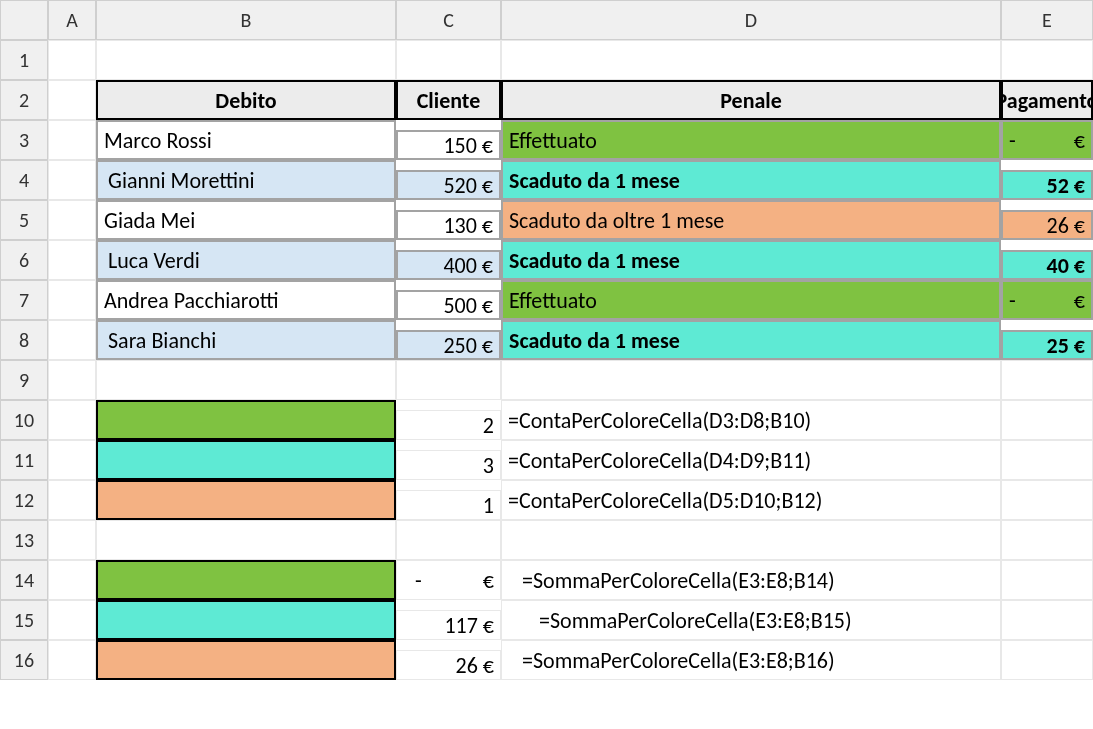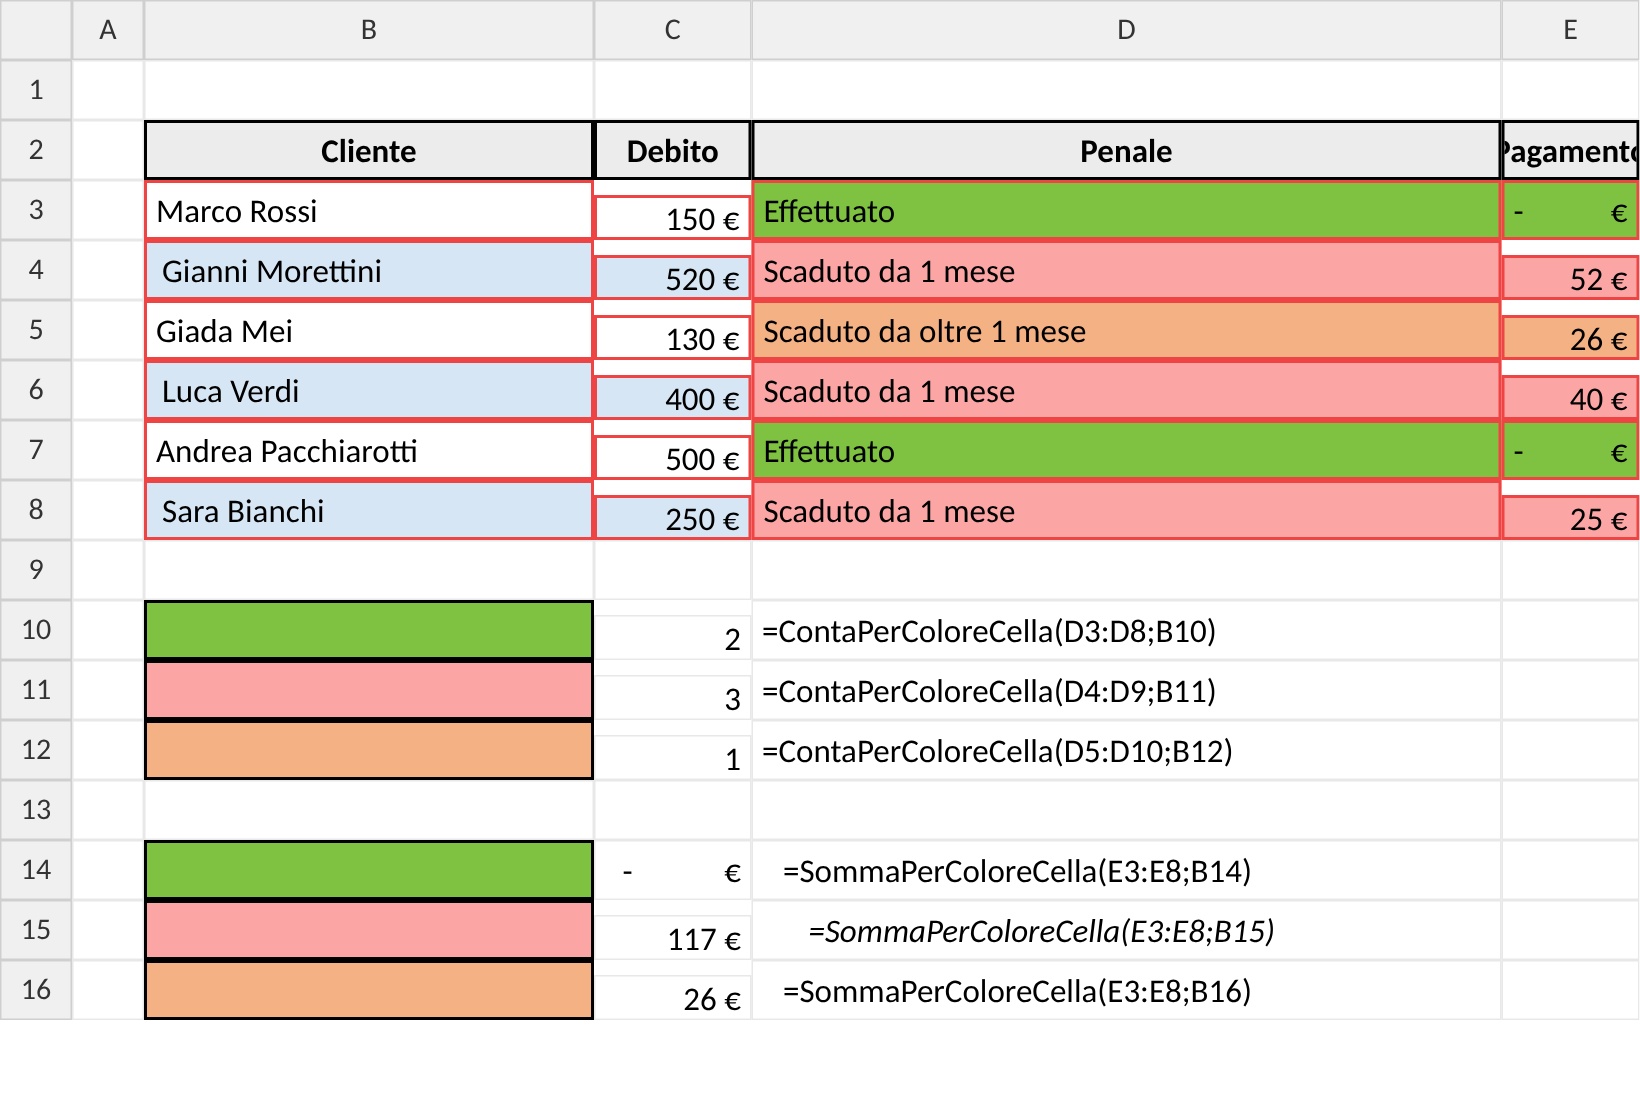--- a/index.html
+++ b/index.html
@@ -33,27 +33,27 @@
     overflow: hidden;
     white-space: nowrap;
   }
   .th {
     background: #ececec;
     font-weight: bold;
     justify-content: center;
     border: 2px solid #000;
   }
   .tcell {
-    border: 2px solid #ef4444;
+    border: 2px solid #a3a3a3;
   }
   .left { justify-content: flex-start; }
   .right { justify-content: flex-end; margin-top: 10px; }
   .blue { background: #d6e6f4; padding-left: 10px; }
   .green { background: #7fc241; }
-  .yellow { background: #fca5a5; }
+  .yellow { background: #5eead4; font-weight: bold; }
   .orange { background: #f4b183; }
   .swatch {
     border: 2px solid #000;
   }
   .penale {
     justify-content: space-between;
   }
 </style>
 </head>
 <body>
@@ -69,22 +69,22 @@
 
   <div class="rowhead">1</div>
   <div class="cell"></div>
   <div class="cell"></div>
   <div class="cell"></div>
   <div class="cell"></div>
   <div class="cell"></div>
 
   <div class="rowhead">2</div>
   <div class="cell"></div>
+  <div class="cell th">Debito</div>
   <div class="cell th">Cliente</div>
-  <div class="cell th">Debito</div>
   <div class="cell th">Penale</div>
   <div class="cell th">Pagamento</div>
 
   <div class="rowhead">3</div>
   <div class="cell"></div>
   <div class="cell tcell left">Marco Rossi</div>
   <div class="cell tcell right">150 €</div>
   <div class="cell tcell left green">Effettuato</div>
   <div class="cell tcell green penale">
     <span>-</span>
@@ -171,21 +171,21 @@
     <span>-</span>
     <span>€</span>
   </div>
   <div class="cell left" style="padding-left:20px;">=SommaPerColoreCella(E3:E8;B14)</div>
   <div class="cell"></div>
 
   <div class="rowhead">15</div>
   <div class="cell"></div>
   <div class="cell swatch yellow"></div>
   <div class="cell right">117 €</div>
-  <div class="cell left" style="padding-left:37px;font-style:italic;">=SommaPerColoreCella(E3:E8;B15)</div>
+  <div class="cell left" style="padding-left:37px;">=SommaPerColoreCella(E3:E8;B15)</div>
   <div class="cell"></div>
 
   <div class="rowhead">16</div>
   <div class="cell"></div>
   <div class="cell swatch orange"></div>
   <div class="cell right">26 €</div>
   <div class="cell left" style="padding-left:20px;">=SommaPerColoreCella(E3:E8;B16)</div>
   <div class="cell"></div>
 
 </div>

